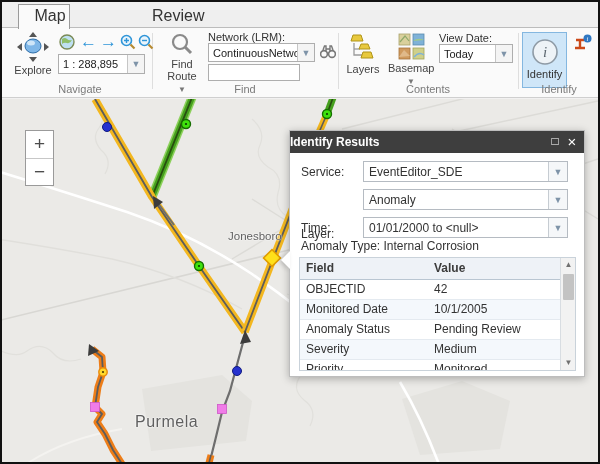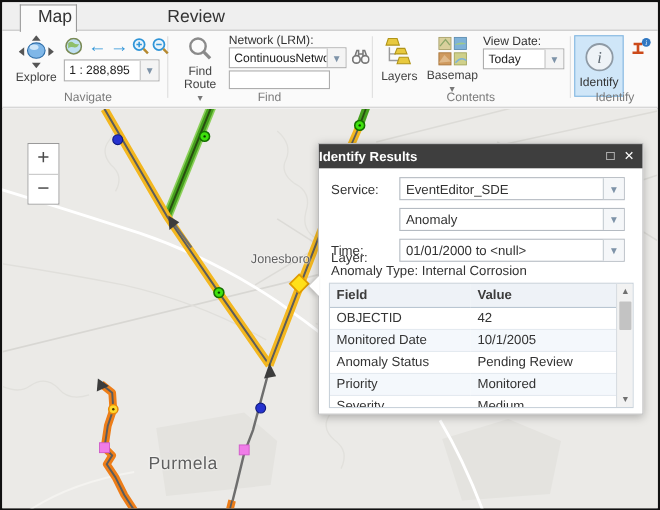--- a/index.html
+++ b/index.html
@@ -370,26 +370,26 @@
               </tr>
               <tr>
                 <td>Monitored Date</td>
                 <td>10/1/2005</td>
               </tr>
               <tr>
                 <td>Anomaly Status</td>
                 <td>Pending Review</td>
               </tr>
               <tr>
+                <td>Severity</td>
+                <td>Medium</td>
+              </tr>
+              <tr>
                 <td>Priority</td>
                 <td>Monitored</td>
-              </tr>
-              <tr>
-                <td>Severity</td>
-                <td>Medium</td>
               </tr>
             </tbody>
         </table>
         <div id="pscroll">
           <div class="sarrow" style="top:0;">▲</div>
           <div id="sthumb"></div>
           <div class="sarrow" style="bottom:0;">▼</div>
         </div>
       </div>
     </div>

